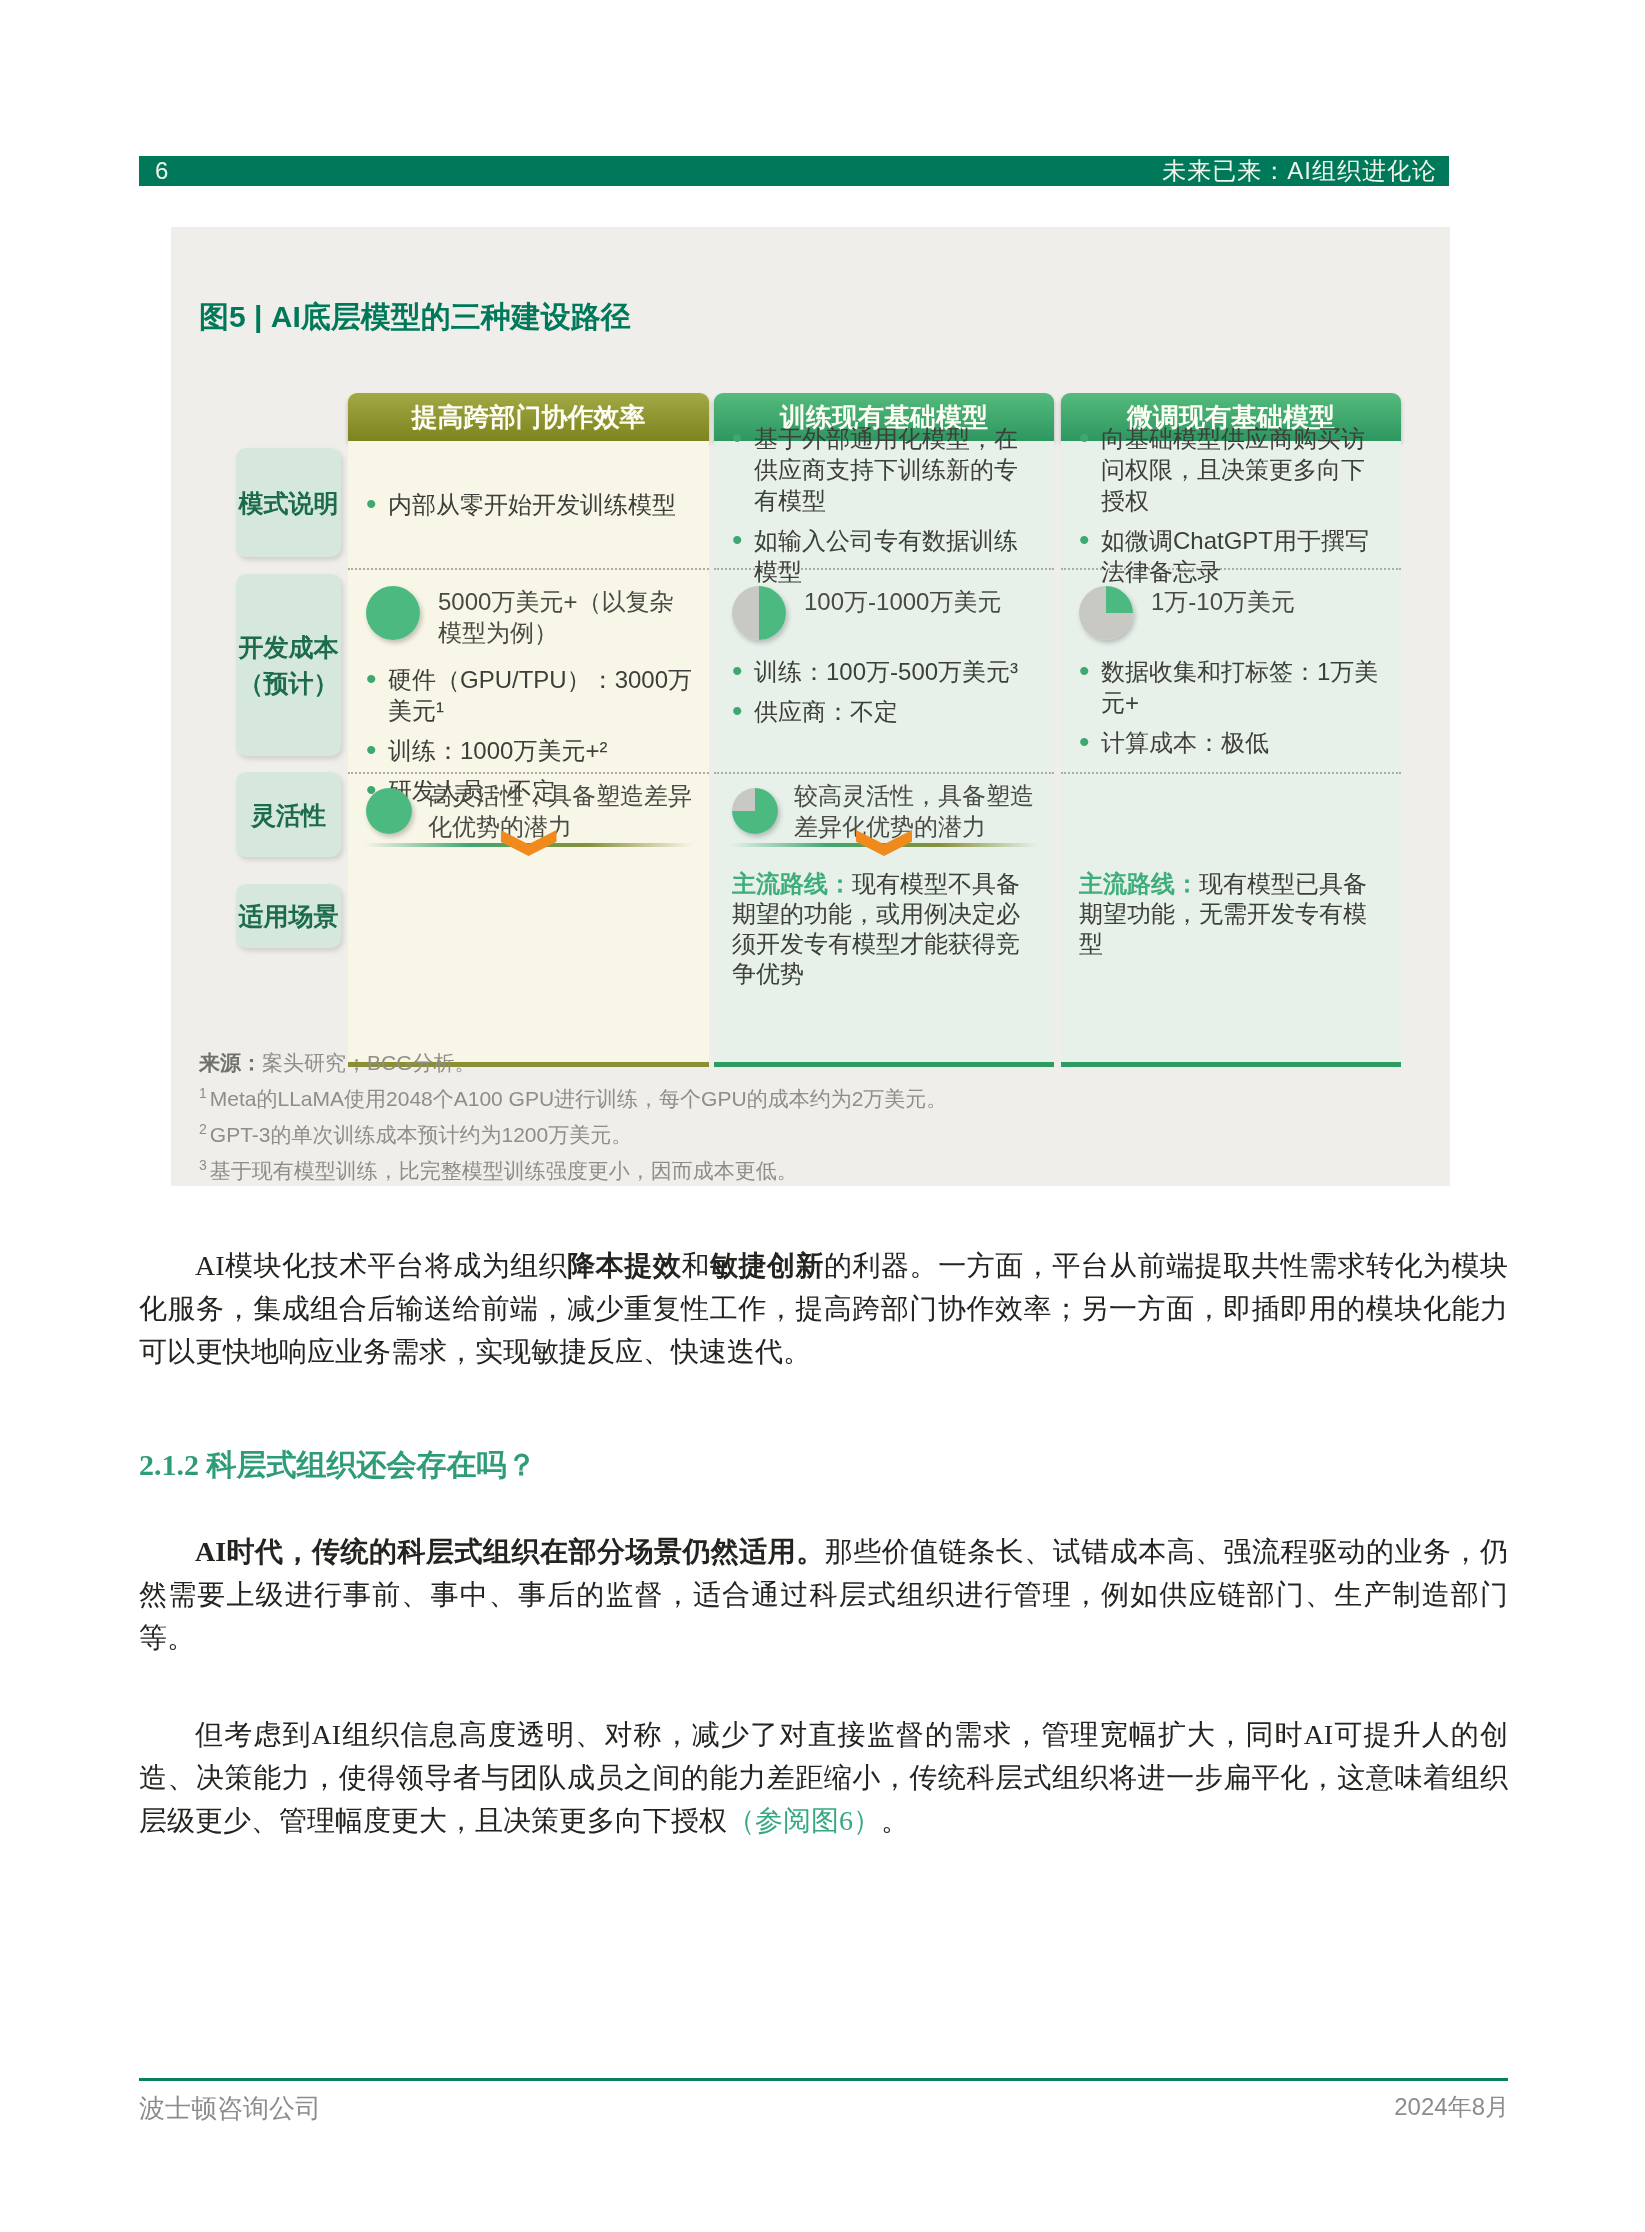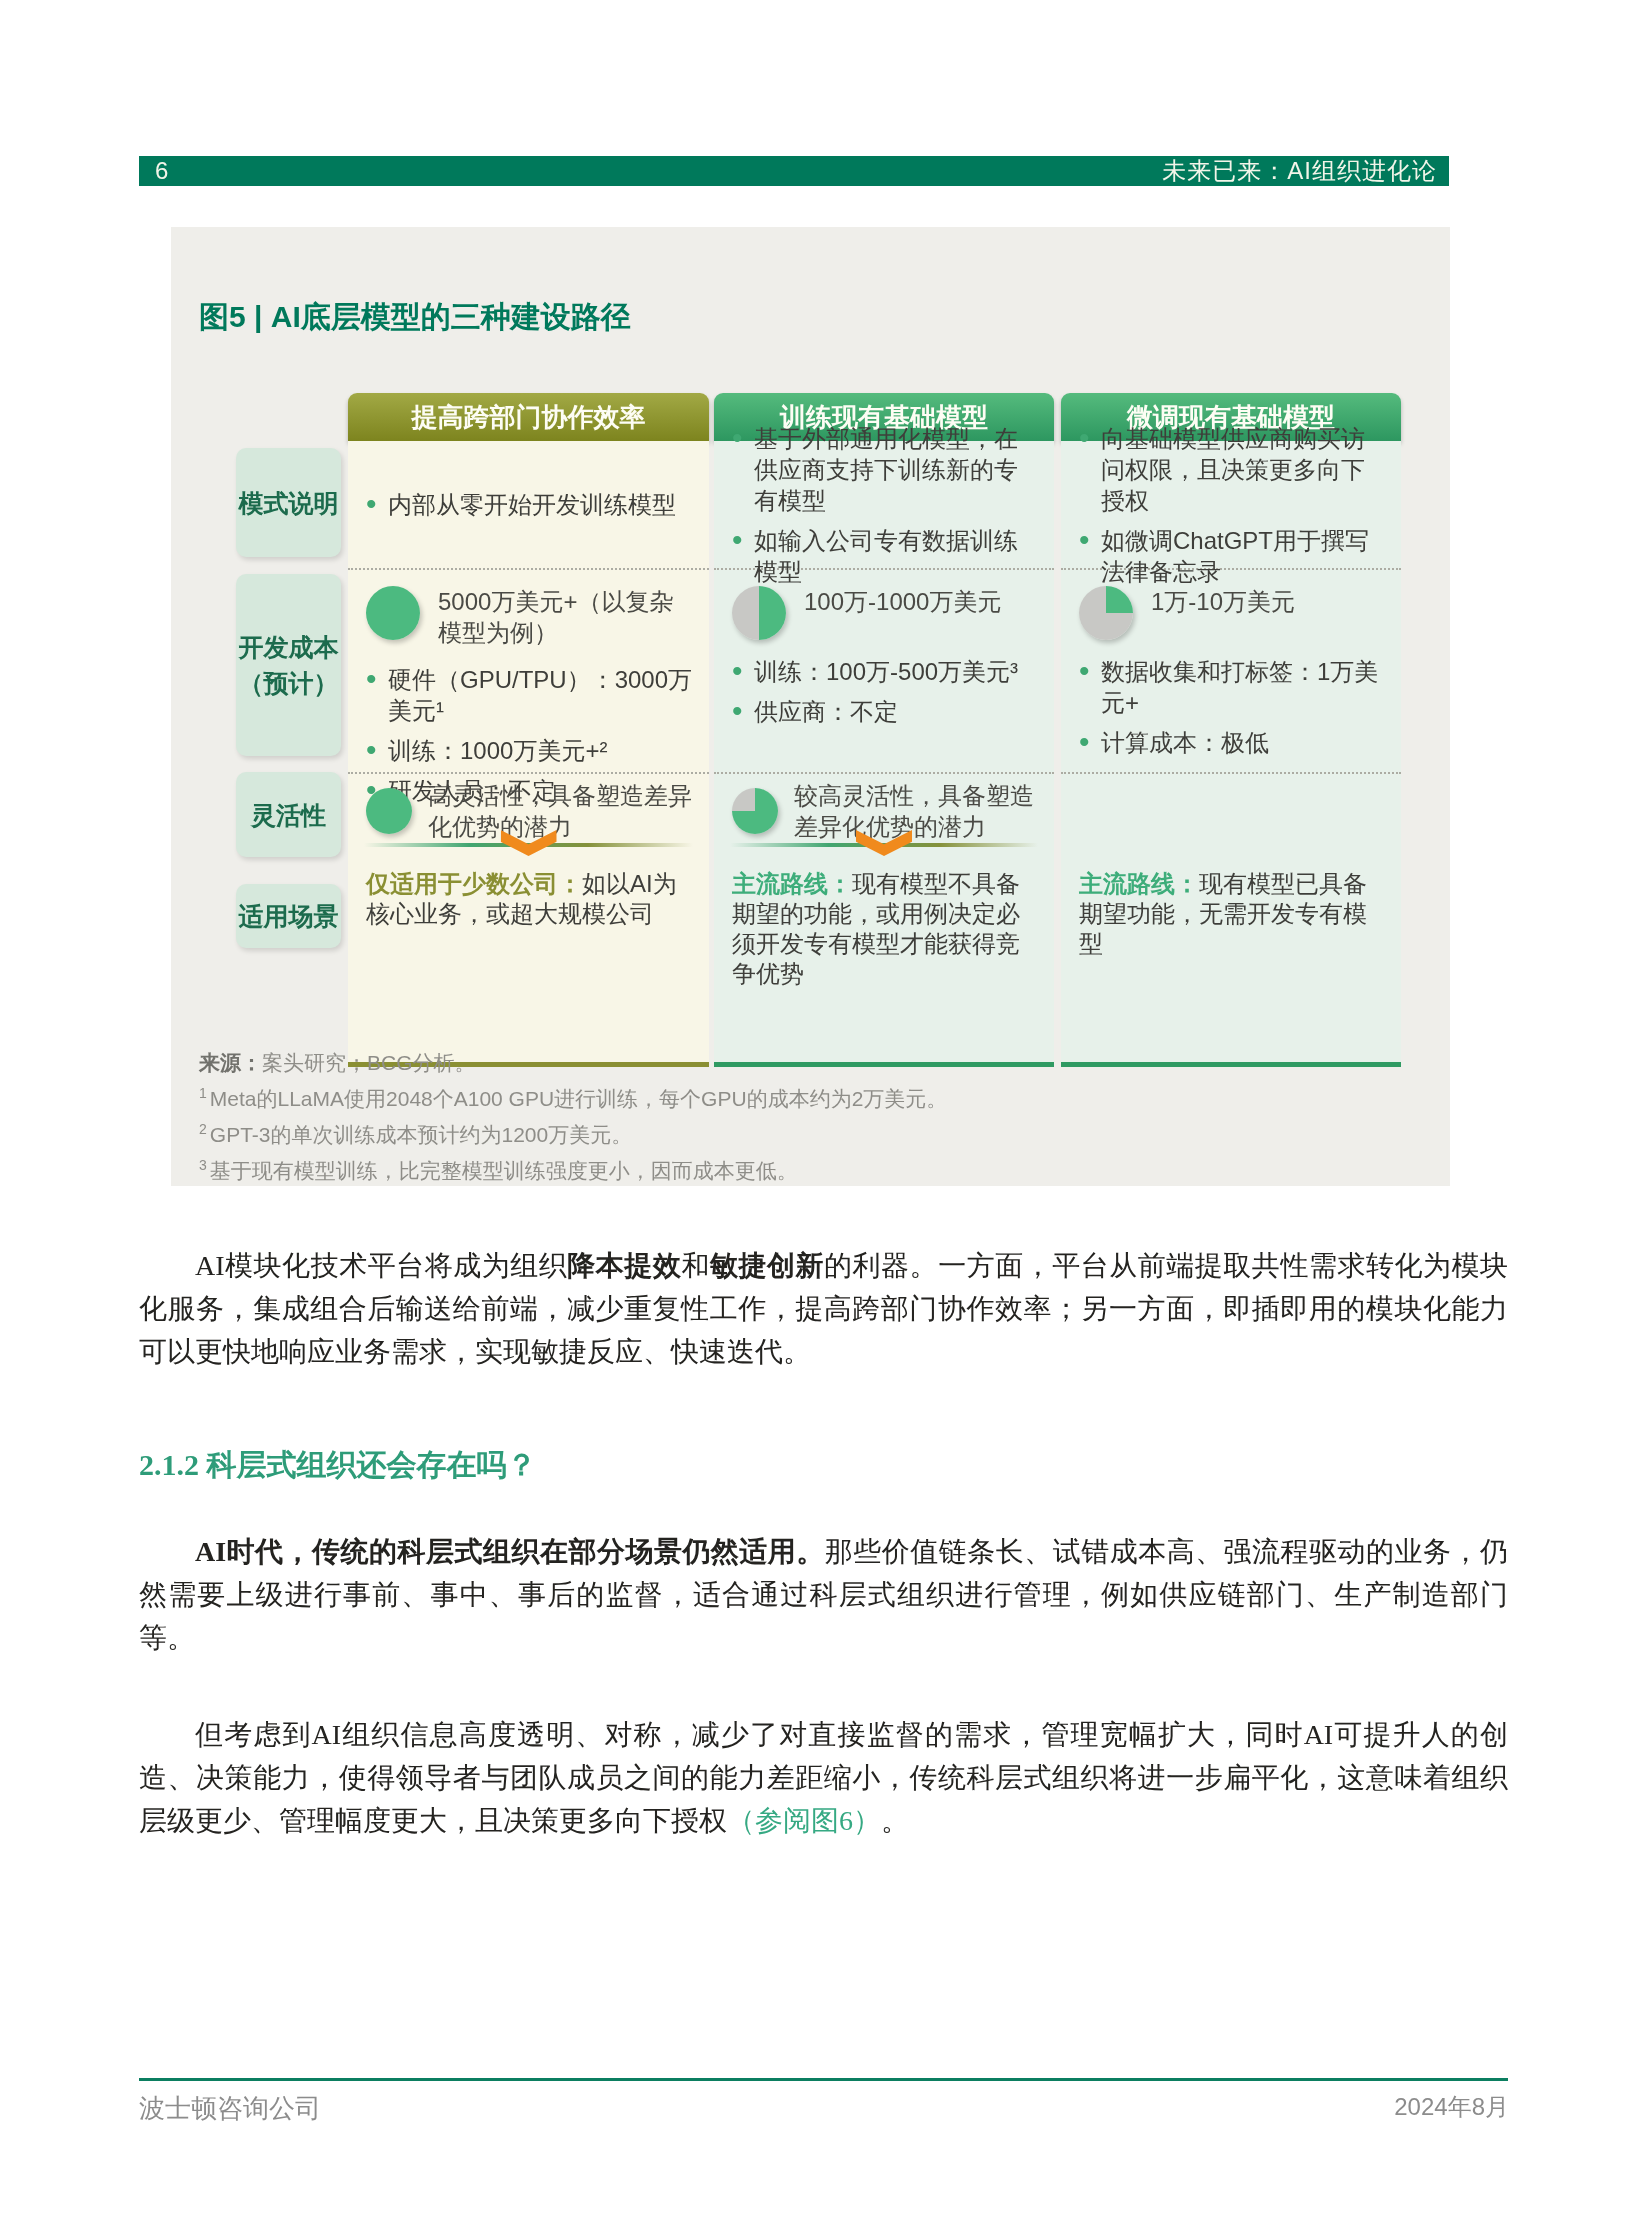--- a/index.html
+++ b/index.html
@@ -132,23 +132,20 @@
           </ul>
         </div>
         <div class="cell cell-flex">
           <div class="flexrow">
             <div class="pie pie-sm" style="background: conic-gradient(rgb(76, 186, 128) 0deg, rgb(76, 186, 128) 360deg, rgb(200, 200, 197) 360deg, rgb(200, 200, 197) 360deg);"></div>
             <div class="flextext">高灵活性，具备塑造差异化优势的潜力</div>
           </div>
           <div class="divider"></div>
           <div class="chev"></div>
         </div>
-        <div class="cell cell-scen">
-          <div class="scen"><span class="lead-olive">仅适用于少数公司：</span><span>如以AI为核心业务，或超大规模公司</span></div>
-        </div>
       </div>
 
       <div class="col col1">
         <div class="cell cell-mode">
           <ul class="blist">
             <li>基于外部通用化模型，在供应商支持下训练新的专有模型</li>
             <li>如输入公司专有数据训练模型</li>
           </ul>
         </div>
         <div class="cell cell-cost">

